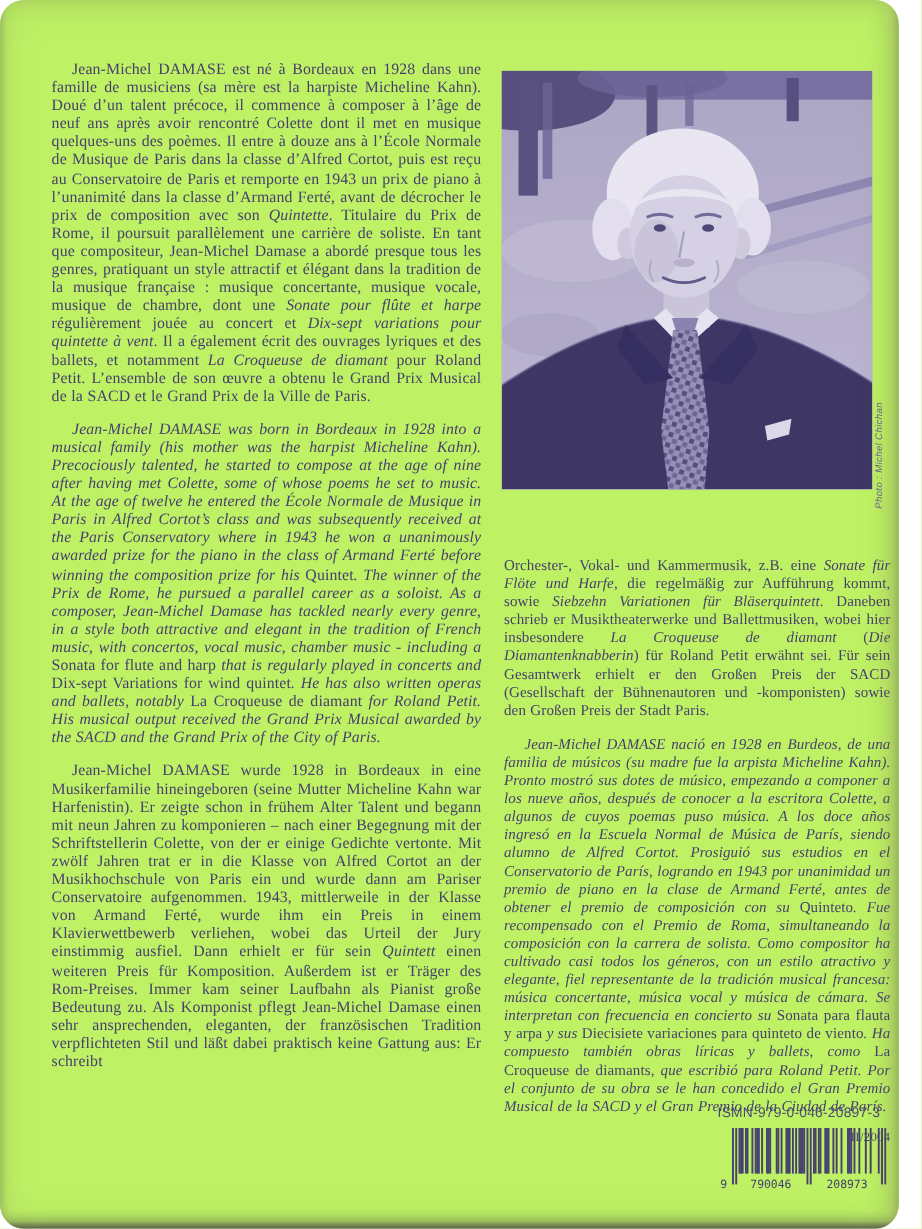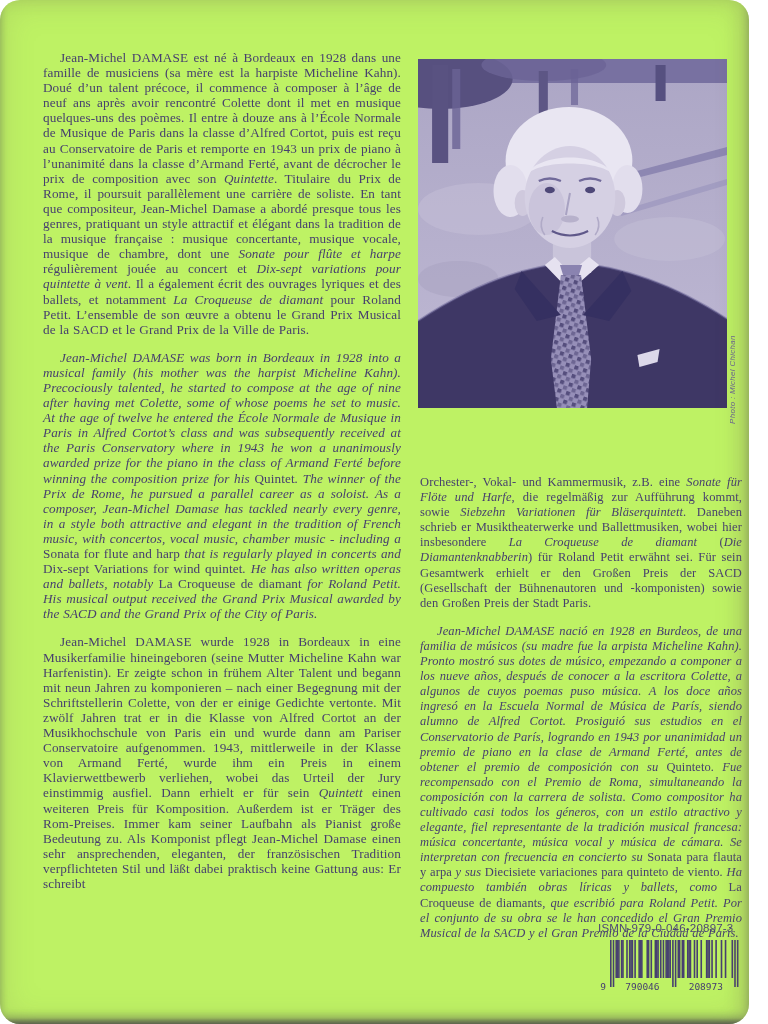--- a/index.html
+++ b/index.html
@@ -10,21 +10,21 @@
     color:#47406e;
     border-radius:20px;
   }
   .page::after {
     content:''; position:absolute; inset:0; pointer-events:none;
     box-shadow: inset 0 0 34px rgba(120,112,88,0.22),
                 inset -10px 0 16px rgba(120,112,88,0.18),
                 inset 0 -7px 9px rgba(52,47,76,0.38);
   }
   .col-left  { position:absolute; left:43px;  top:50px;  width:358px; }
-  .col-right { position:absolute; left:420px; top:475px; width:322px; }
+  .col-right { position:absolute; left:420px; top:464px; width:322px; }
   .col-left .para  { font-size:13.2px; line-height:15.1px; }
   .col-right .para { font-size:12.5px; line-height:15.1px; }
   .para {
     margin:0 0 13px 0; text-align:justify; text-indent:17px;
     letter-spacing:0.1px; word-spacing:0.4px;
   }
   .para.no-indent { text-indent:0; }
   .photo-frame {
     position:absolute; left:418px; top:59px; width:309px; height:349px;
     background:#b6b0cc; overflow:hidden;
@@ -134,20 +134,21 @@
     </svg>
   </div>
 
   <div class="photo-credit">Photo : Michel Chichan</div>
 
   <div class="col-right">
     <div>
         <p class="para no-indent"><span style="font-style: normal;">Orchester-, Vokal- und Kammermusik, z.B. eine </span><span style="font-style: italic;">Sonate für Flöte und Harfe</span><span style="font-style: normal;">, die regelmäßig zur Aufführung kommt, sowie </span><span style="font-style: italic;">Siebzehn Variationen für Bläserquintett</span><span style="font-style: normal;">. Daneben schrieb er Musiktheaterwerke und Ballettmusiken, wobei hier insbesondere </span><span style="font-style: italic;">La Croqueuse de diamant</span><span style="font-style: normal;"> (</span><span style="font-style: italic;">Die Diamantenknabberin</span><span style="font-style: normal;">) für Roland Petit erwähnt sei. Für sein Gesamtwerk erhielt er den Großen Preis der SACD (Gesellschaft der Bühnenautoren und -komponisten) sowie den Großen Preis der Stadt Paris.</span></p>
         <p class="para"><span style="font-style: italic;">Jean-Michel DAMASE nació en 1928 en Burdeos, de una familia de músicos (su madre fue la arpista Micheline Kahn). Pronto mostró sus dotes de músico, empezando a componer a los nueve años, después de conocer a la escritora Colette, a algunos de cuyos poemas puso música. A los doce años ingresó en la Escuela Normal de Música de París, siendo alumno de Alfred Cortot. Prosiguió sus estudios en el Conservatorio de París, logrando en 1943 por unanimidad un premio de piano en la clase de Armand Ferté, antes de obtener el premio de composición con su </span><span style="font-style: normal;">Quinteto</span><span style="font-style: italic;">. Fue recompensado con el Premio de Roma, simultaneando la composición con la carrera de solista. Como compositor ha cultivado casi todos los géneros, con un estilo atractivo y elegante, fiel representante de la tradición musical francesa: música concertante, música vocal y música de cámara. Se interpretan con frecuencia en concierto su </span><span style="font-style: normal;">Sonata para flauta y arpa</span><span style="font-style: italic;"> y sus </span><span style="font-style: normal;">Diecisiete variaciones para quinteto de viento</span><span style="font-style: italic;">. Ha compuesto también obras líricas y ballets, como </span><span style="font-style: normal;">La Croqueuse de diamants</span><span style="font-style: italic;">, que escribió para Roland Petit. Por el conjunto de su obra se le han concedido el Gran Premio Musical de la SACD y el Gran Premio de la Ciudad de París.</span></p>
       </div>
+    <div class="edition">II/2004</div>
   </div>
 
   <div class="barcode-block">
     <div class="ismn">ISMN-979-0-046-20897-3</div>
     <div class="barcode-svg-wrap">
       <svg width="150" height="60" viewBox="0 0 150 60">
           <rect x="12.00" y="4" width="1.60" height="47" fill="#474070"></rect>
           <rect x="14.70" y="4" width="1.60" height="47" fill="#474070"></rect>
           <rect x="17.40" y="4" width="1.60" height="38" fill="#474070"></rect>
           <rect x="18.75" y="4" width="1.60" height="38" fill="#474070"></rect>

